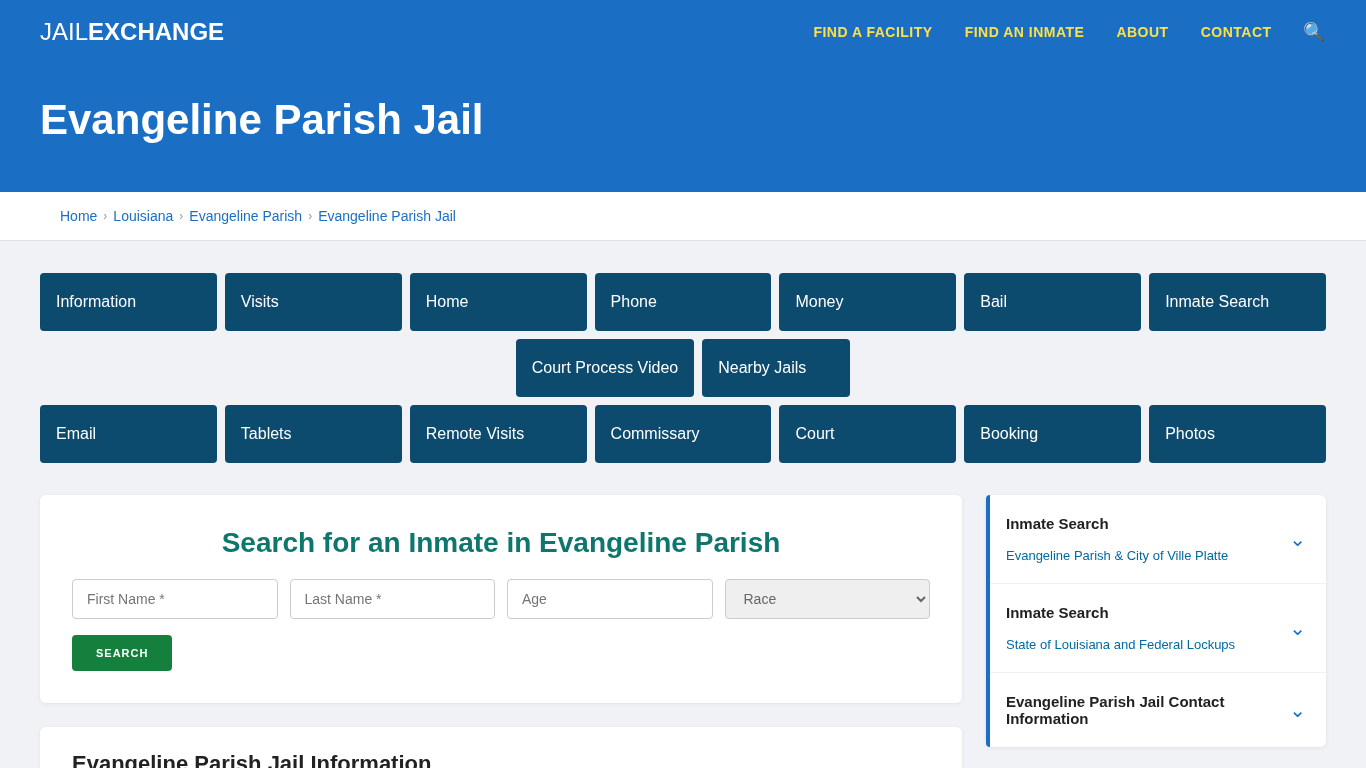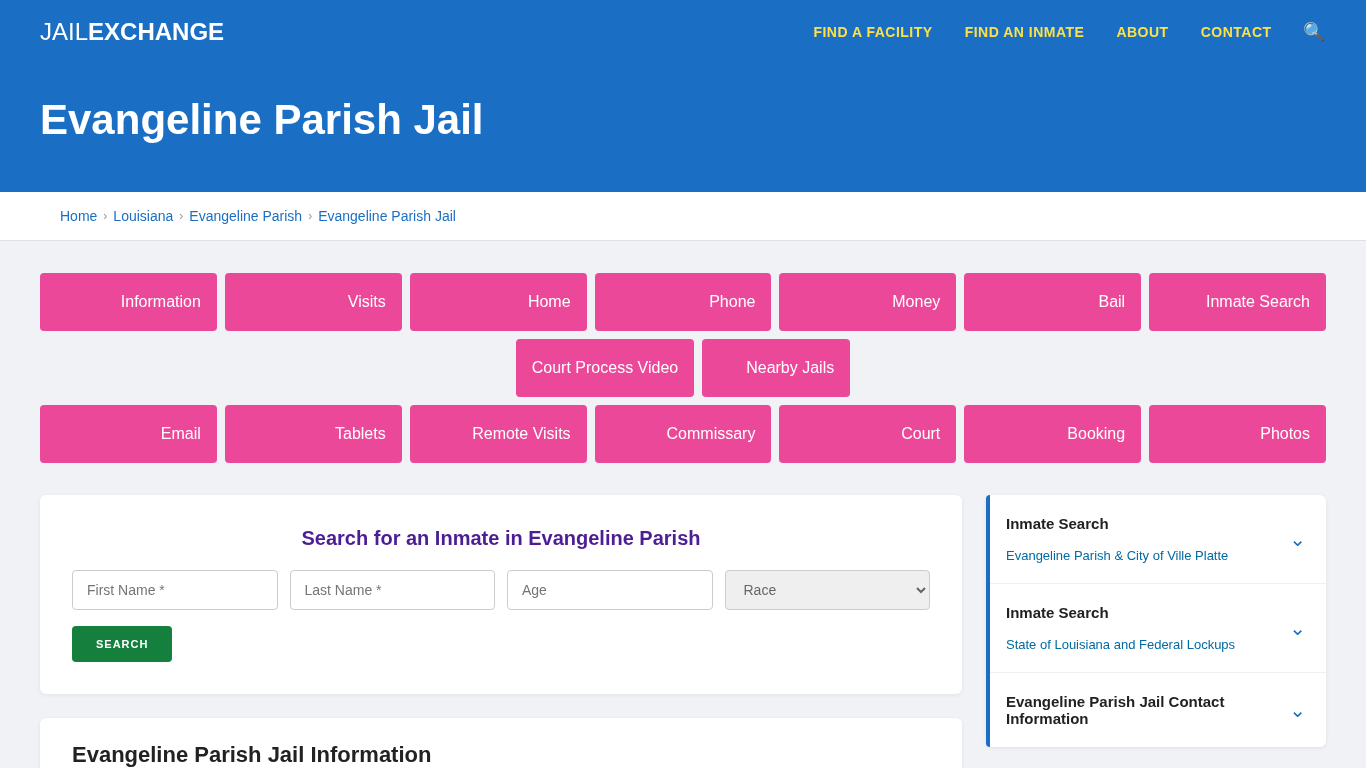--- a/index.html
+++ b/index.html
@@ -90,32 +90,32 @@
     }
     .btn-row {
       display: flex;
       gap: 8px;
       justify-content: center;
     }
     .btn-row.row3 {
       justify-content: center;
     }
     .grid-btn {
-      background: #ec4899;
+      background: #0c4a6e;
       color: #fff;
       border: none;
       border-radius: 4px;
       padding: 20px 16px;
       font-size: 16px;
       font-weight: 500;
       cursor: pointer;
       min-width: 148px;
       flex: 1;
       max-width: 180px;
-      text-align: right;
+      text-align: left;
     }
     .btn-row.row3 .grid-btn {
       max-width: 180px;
       flex: 0 0 auto;
     }
 
     
     .content-area {
       display: flex;
       gap: 24px;
@@ -131,25 +131,25 @@
 
     
     .search-box {
       background: #fff;
       border-radius: 6px;
       padding: 32px;
       margin-bottom: 24px;
       box-shadow: 0 1px 4px rgba(0,0,0,0.07);
     }
     .search-box h2 {
-      font-size: 20px;
+      font-size: 28px;
       font-weight: 700;
       text-align: center;
       margin-bottom: 20px;
-      color: #4c1d95;
+      color: #0f766e;
     }
     .search-fields {
       display: flex;
       gap: 12px;
       margin-bottom: 16px;
       flex-wrap: wrap;
     }
     .search-fields input, .search-fields select {
       border: 1px solid #ccc;
       border-radius: 4px;

